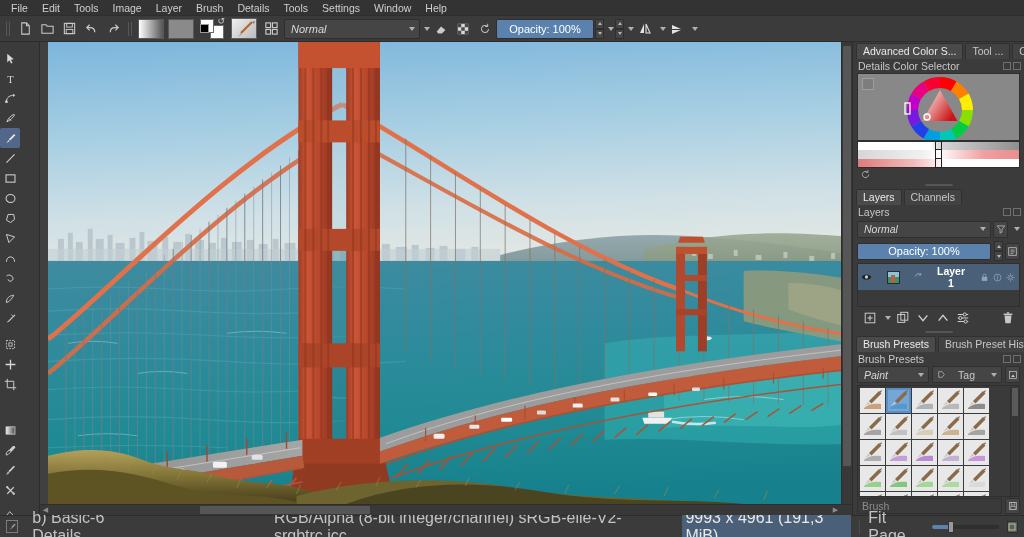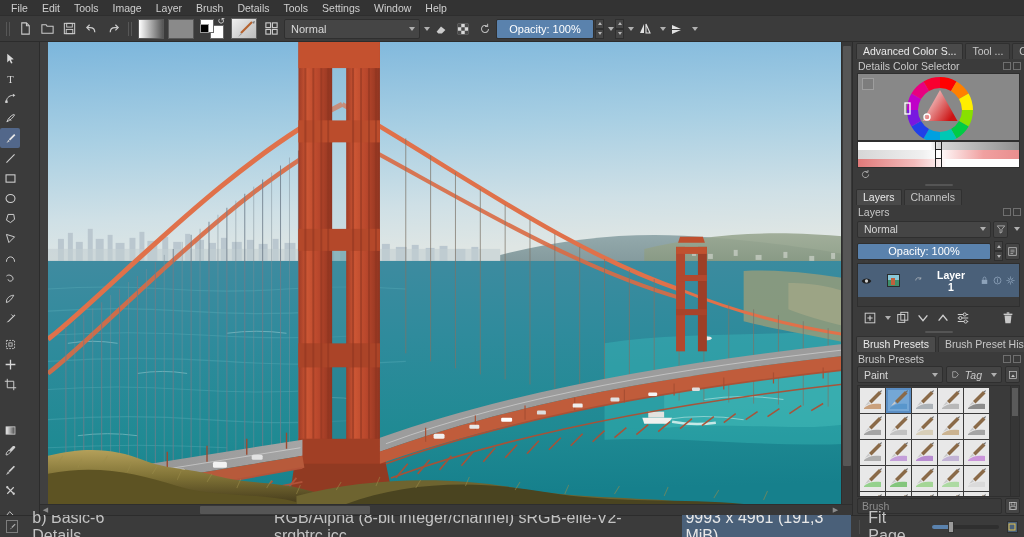--- a/index.html
+++ b/index.html
@@ -57,21 +57,21 @@
   .brushpreview {
     width: 26px; height: 21px; border: 1px solid #606060; margin: 0 3px; flex:0 0 26px;
     background: linear-gradient(135deg,#efefef 0%,#cfcfcf 60%,#bdbdbd 100%);
     position: relative; overflow:hidden;
   }
   .patternbtn { width: 22px; height: 22px; display:flex;align-items:center;justify-content:center;flex:0 0 22px;}
 
   .combo {
     height: 20px; background: #454545; border: 1px solid #2f2f2f; border-radius: 2px;
     display: flex; align-items: center; padding: 0 4px 0 6px; color: #d8d8d8;
-    font-size: 11px; position: relative;
+    font-size: 11px; position: relative; font-style: italic;
   }
   .combo .cv { flex: 1; white-space: nowrap; overflow: hidden; }
   .caret { width:0;height:0;border-left:3.5px solid transparent;border-right:3.5px solid transparent;border-top:4px solid #b0b0b0; margin-left:4px;}
   .blendcombo { width: 136px; margin-left: 2px; }
 
   .slider {
     height: 20px; border: 1px solid #2f2f2f; border-radius: 2px;
     display: flex; align-items: center; justify-content: center;
     color: #ffffff; font-size: 11px; position: relative; overflow: hidden; background:#3a3a3a;
   }
@@ -161,36 +161,36 @@
   .splitter span { width:28px;height:2px;background:#555; display:block; border-radius:1px;}
 
   .layers-body { padding: 0 4px 0 4px; display:flex; flex-direction:column; flex:1; min-height:0;}
   .blendrow { display:flex; align-items:center; gap:2px; margin-bottom:2px;}
   .blendrow .combo { flex:1; height:17px; font-size:10.5px; }
   .iconbtn17 { width:15px;height:17px;border:1px solid #2f2f2f;background:#454545;display:flex;align-items:center;justify-content:center;border-radius:2px;}
   .opacityrow { display:flex; align-items:center; gap:2px; margin-bottom:2px;}
   .opacityrow .slider { flex:1; height:17px; }
   .layerlist { background: #3a3a3a; border:1px solid #2f2f2f; flex:1; min-height:0; overflow:hidden;}
   .layerrow {
-    height: 33px; display:flex; align-items:center; background:#4a6079; gap:14px; padding:0 3px;
+    height: 26px; display:flex; align-items:center; background:#4a6079; gap:14px; padding:0 3px;
   }
   .layerrow .eye { width:13px;height:13px;display:flex;align-items:center;justify-content:center;}
   .layerthumb { width:14px;height:13px;border:1px solid #2b2b2b; background:linear-gradient(#89c7d8 0 45%, #3f8f6b 45% 100%); position:relative; overflow:hidden;}
   .layerthumb::after{content:'';position:absolute;left:3px;bottom:1px;width:4px;height:7px;background:#c0603c;}
   .layername { flex:1; font-size:10.5px; color:#ffffff; font-weight:bold; text-align:center;}
   .layerrow .rl { display:flex; gap:2px; opacity:.8;}
   .layerrow .rl i { width:11px;height:11px;display:block;}
 
   .layertools { height: 22px; display:flex; align-items:center; gap:3px; padding:2px 4px;}
   .layertools .lt { width:17px;height:17px;display:flex;align-items:center;justify-content:center;}
   .layertools .spacer { flex:1; }
 
   .bp-controls { display:flex; align-items:center; gap:3px; padding: 0 4px 2px 4px;}
   .bp-controls .combo { flex:1; height:17px; font-size:10.5px;}
-  .tagbtn { height:17px; border:1px solid #2f2f2f; background:#454545; display:flex;align-items:center;gap:5px;padding:0 4px;border-radius:2px;font-size:10.5px;color:#c9c9c9;font-style:italic;}
+  .tagbtn { height:17px; border:1px solid #2f2f2f; background:#454545; display:flex;align-items:center;gap:12px;padding:0 4px;border-radius:2px;font-size:10.5px;color:#c9c9c9;}
   .bp-grid {
     margin: 0 4px; background:#3a3a3a; border:1px solid #2f2f2f; flex:1; min-height:0;
     display:flex; position:relative; overflow:hidden;
   }
   .bp-cells { display:flex; flex-wrap:wrap; align-content:flex-start; padding:1px; width:153px;}
   .bp-cell { width:25px; height:25px; margin:0.5px; background:#e8e8e8; position:relative; overflow:hidden; }
   .bp-cell.sel { outline: 2px solid #5b8ec4; outline-offset:-2px; background:#74a7d6; }
   .bp-scroll { position:absolute; right:0; top:0; bottom:0; width:9px; background:#363636; border-left:1px solid #2f2f2f;}
   .bp-scroll .th { position:absolute;left:1px;right:1px;top:2px;height:28px;background:#5a5a5a;}
   .searchrow { height:18px; display:flex; align-items:center; gap:3px; padding:2px 4px 3px 4px;}

